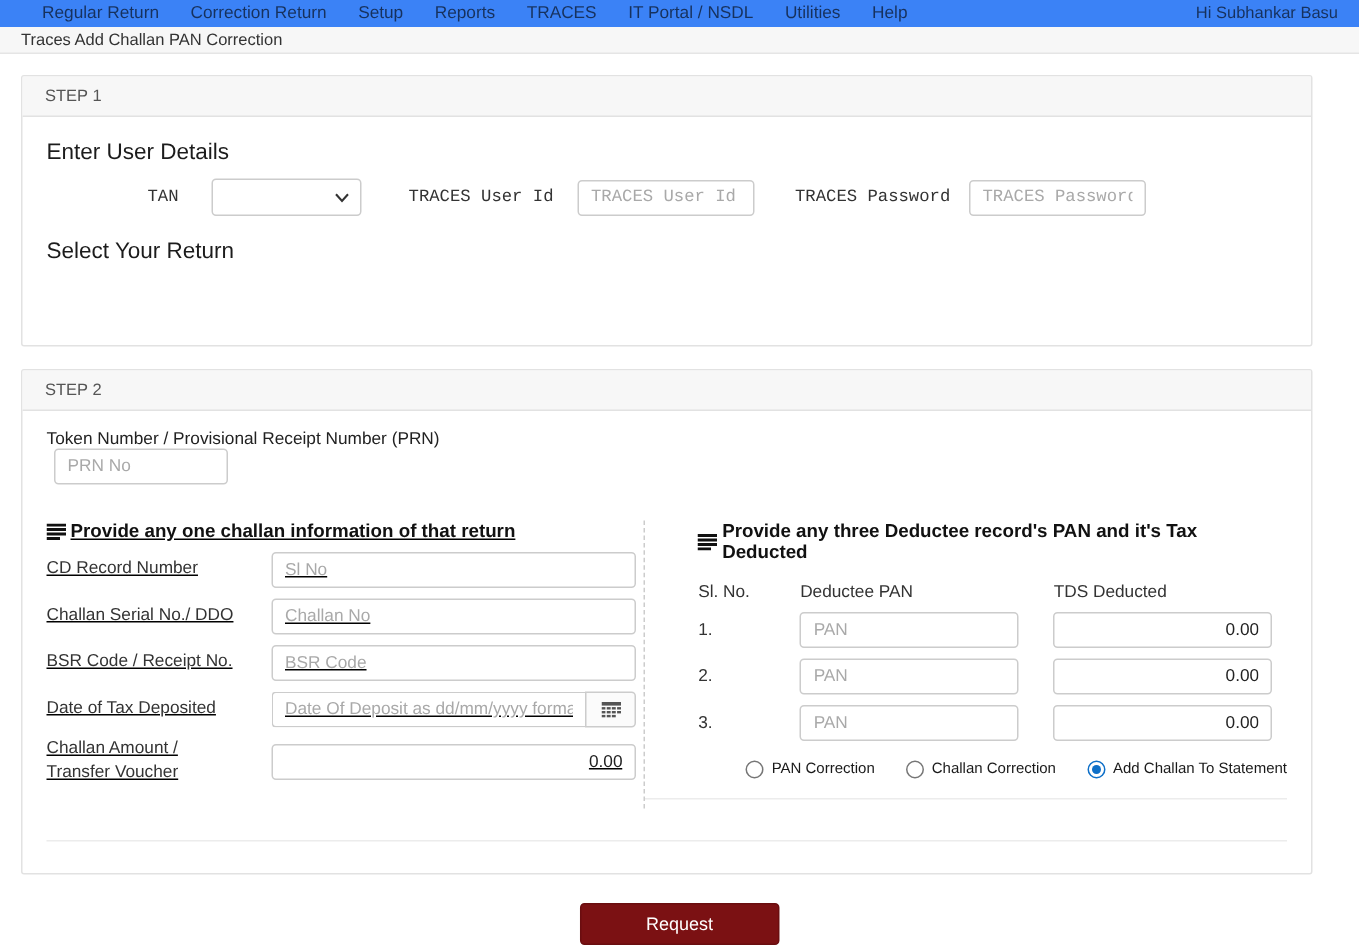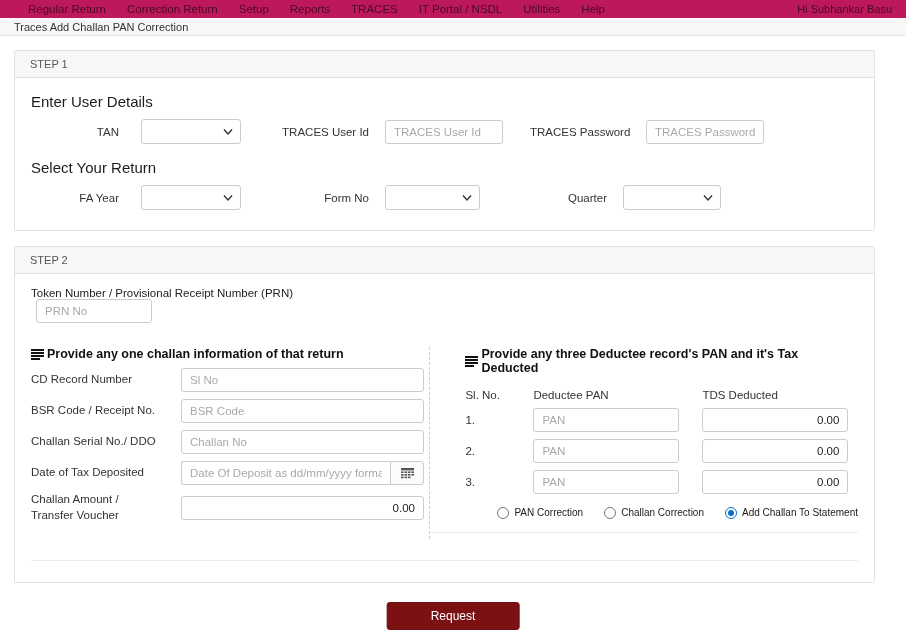--- a/index.html
+++ b/index.html
@@ -1,41 +1,41 @@
 <!DOCTYPE html>
 <html><head>
 <meta charset="utf-8">
 <style>
   * { box-sizing: border-box; margin: 0; padding: 0; }
   html,body { width:906px; height:634px; background:#fff; overflow:hidden;
     font-family:"Liberation Sans", sans-serif; position:relative; }
 
   
-  .navbar { height:18px; background:#be185d; display:flex; align-items:center;
+  .navbar { height:18px; background:#3b82f6; display:flex; align-items:center;
     padding:0 14px 0 28px; }
   .nav-item { font-size:11.5px; color:rgba(0,0,0,.62); margin-right:21px;
     cursor:pointer; white-space:nowrap; line-height:18px; }
   .nav-user { margin-left:auto; font-size:11px; color:rgba(0,0,0,.62); }
 
   
   .breadcrumb { height:18px; background:#f7f7f7; border-bottom:1px solid #e5e5e5;
     font-size:11px; color:#333; line-height:18px; padding-left:14px; }
 
   
   .panel { position:absolute; left:14px; width:861px; background:#fff;
     border:1px solid #e2e2e2; border-radius:2px; }
   #panel1 { top:50px; height:181px; }
   #panel2 { top:246px; height:337px; }
   .panel-header { height:27px; background:#f7f7f7; border-bottom:1px solid #e2e2e2;
     font-size:11px; color:#555; display:flex; align-items:center; padding-left:15px; }
   .panel-body { padding:0 16px; }
 
   .section-title { font-size:15px; font-weight:400; color:#1c1c1c; margin-top:15px; }
 
-  .form-row { display:flex; align-items:center; margin-top:9px; }
+  .form-row { display:flex; align-items:center; margin-top:9px;font-family:Liberation Mono, monospace; }
   .lbl { font-size:11.5px; color:#333; text-align:right; white-space:nowrap; }
   .l1 { width:88px; } .l2 { width:106px; margin-left:22px; } .l3 { width:100px; margin-left:27px; }
 
   input.txt { height:24px; border:1px solid #ccc; border-radius:3px; padding:0 8px;
     font-size:11.5px; color:#222; outline:none; font-family:inherit; background:#fff; }
   input.txt::placeholder { color:#a9a9a9; }
   input.amount { text-align:right; }
 
   .select { height:25px; border:1px solid #ccc; border-radius:3px; background:#fff;
     position:relative; cursor:pointer; }
@@ -45,21 +45,21 @@
   .w118 { width:118px; margin-left:16px; }
   .w95  { width:95px;  margin-left:16px; }
   .w98  { width:98px;  margin-left:16px; }
 
   
   .token-row { display:flex; margin-top:13px;flex-direction:column; }
   .token-lbl { font-size:11.5px; color:#222; }
   .token-input { width:116px; margin-left:5px; }
 
   .columns { display:flex; align-items:flex-start; margin-top:24px; }
-  .col-left { width:419px; border-right:1px dashed #ccc; padding-bottom:16px; }
+  .col-left { width:419px; border-right:1px dashed #ccc; padding-bottom:16px;text-decoration:underline; }
   .col-right { flex:1; padding-left:35px; padding-bottom:13px;
     border-bottom:1px solid #ececec; }
 
   .sec-header { display:flex; align-items:center; gap:3px; font-size:12.5px;
     font-weight:700; color:#111; }
 
   .frow { display:flex; align-items:center; margin-top:7px; }
   .frow:first-of-type { margin-top:14px; }
   .flabel { width:150px; font-size:11.5px; color:#333; line-height:1.35; padding-right:18px; }
   .fctrl { width:243px; display:flex; }
@@ -125,46 +125,20 @@
             </svg>
         </span>
       </div>
       <span class="lbl l2">TRACES User Id</span>
       <input class="txt w118" placeholder="TRACES User Id" style="">
       <span class="lbl l3">TRACES Password</span>
       <input class="txt w118" placeholder="TRACES Password" style="">
     </div>
 
     <div class="section-title">Select Your Return</div>
-    <div class="form-row">
-      <span class="lbl l1">FA Year</span>
-      <div class="select w100">
-        <span class="chev">
-          <svg width="10" height="8" viewBox="0 0 10 8">
-              <path d="M1 1.5 L5 6 L9 1.5" fill="none" stroke="#333" stroke-width="1.4"></path>
-            </svg>
-        </span>
-      </div>
-      <span class="lbl l2">Form No</span>
-      <div class="select w95">
-        <span class="chev">
-          <svg width="10" height="8" viewBox="0 0 10 8">
-              <path d="M1 1.5 L5 6 L9 1.5" fill="none" stroke="#333" stroke-width="1.4"></path>
-            </svg>
-        </span>
-      </div>
-      <span class="lbl l3">Quarter</span>
-      <div class="select w98">
-        <span class="chev">
-          <svg width="10" height="8" viewBox="0 0 10 8">
-              <path d="M1 1.5 L5 6 L9 1.5" fill="none" stroke="#333" stroke-width="1.4"></path>
-            </svg>
-        </span>
-      </div>
-    </div>
 
   </div>
 </div>
 
 <div class="panel" id="panel2">
   <div class="panel-header">STEP 2</div>
   <div class="panel-body">
 
     <div class="token-row">
       <span class="token-lbl">Token Number / Provisional Receipt Number (PRN)</span>
@@ -189,30 +163,30 @@
         </div>
 
         <div class="frow">
           <span class="flabel">CD Record Number</span>
           <span class="fctrl">
               <input class="txt" placeholder="Sl No" style="">
             </span>
         </div>
 
         <div class="frow">
+          <span class="flabel">Challan Serial No./ DDO</span>
+          <span class="fctrl">
+              <input class="txt" placeholder="Challan No" style="">
+            </span>
+        </div>
+
+        <div class="frow">
           <span class="flabel">BSR Code / Receipt No.</span>
           <span class="fctrl">
               <input class="txt" placeholder="BSR Code" style="">
-            </span>
-        </div>
-
-        <div class="frow">
-          <span class="flabel">Challan Serial No./ DDO</span>
-          <span class="fctrl">
-              <input class="txt" placeholder="Challan No" style="">
             </span>
         </div>
 
         <div class="frow">
           <span class="flabel">Date of Tax Deposited</span>
           <span class="igroup">
             <input class="txt" placeholder="Date Of Deposit as dd/mm/yyyy format" style="">
             <span class="addon">
               <span>
                 <svg width="13" height="12" viewBox="0 0 13 12">

